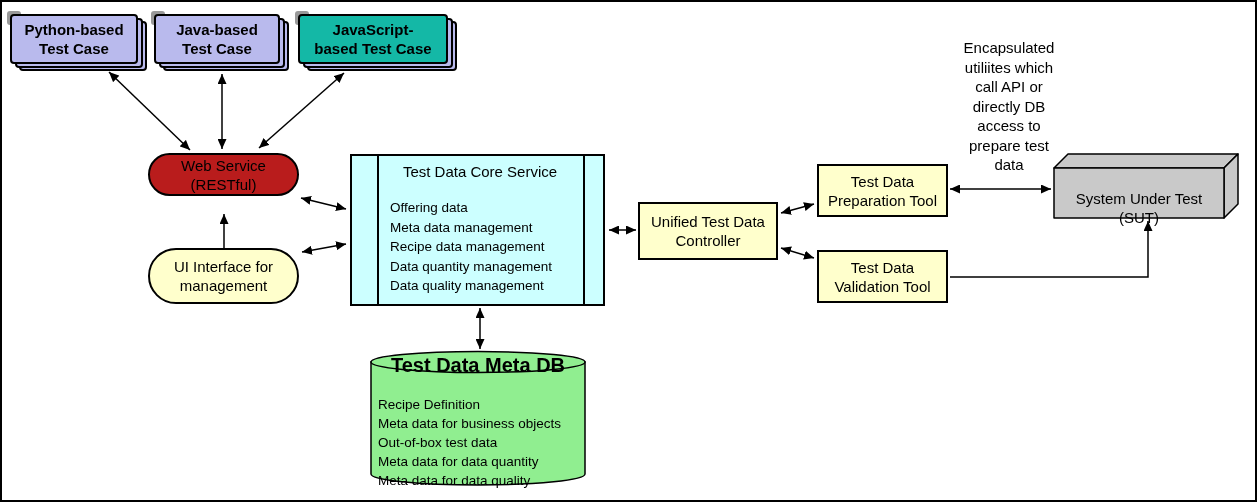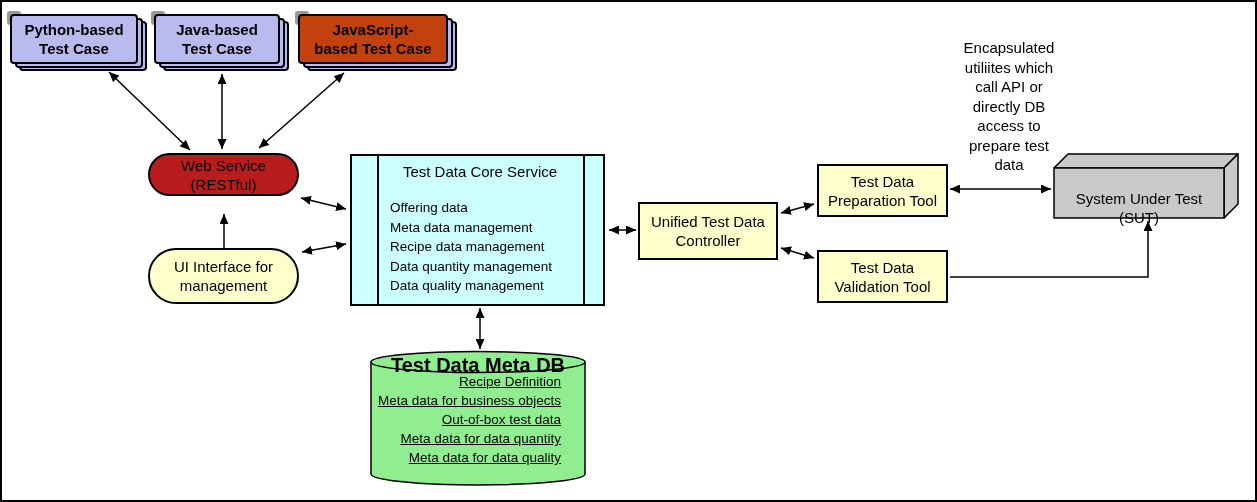--- a/index.html
+++ b/index.html
@@ -99,25 +99,24 @@
   }
   .db-title {
     position: absolute;
     left: 369px; top: 352px; width: 214px;
     text-align: center;
     font-weight: bold;
     font-size: 20px;
   }
   .db-items {
     position: absolute;
-    left: 376px; top: 370px;
+    left: 376px; top: 393px;
     font-size: 13.5px;
     line-height: 19px;
-    text-align: right;
-    text-decoration: underline;
+    text-align: left;
   }
 </style>
 </head>
 <body>
 
 <div class="canvas">
 
   <svg class="layer-svg" viewBox="0 0 1253 498">
     <defs>
       <marker id="ah" markerUnits="userSpaceOnUse" markerWidth="11" markerHeight="9" refX="10" refY="4.5" orient="auto-start-reverse">
@@ -165,21 +164,21 @@
     <div class="sheet" style="left: 9px; top: 7px; width: 126px; height: 50px; background-color: rgb(185, 186, 237);"></div>
     <div class="sheet" style="left: 5px; top: 4px; width: 126px; height: 50px; background-color: rgb(185, 186, 237);"></div>
     <div class="sheet front" style="left: 0px; top: 0px; width: 126px; height: 50px; background-color: rgb(185, 186, 237);">Java-based
 Test Case</div>
   </div>
 
   <div class="stack" style="left:296px; top:12px;">
     <div class="corner" style="left:-3px; top:-3px;"></div>
     <div class="sheet" style="left: 9px; top: 7px; width: 150px; height: 50px; background-color: rgb(185, 186, 237);"></div>
     <div class="sheet" style="left: 5px; top: 4px; width: 150px; height: 50px; background-color: rgb(185, 186, 237);"></div>
-    <div class="sheet front" style="left: 0px; top: 0px; width: 150px; height: 50px; background-color: #c2410c;">JavaScript-
+    <div class="sheet front" style="left: 0px; top: 0px; width: 150px; height: 50px; background-color: #14b8a6;">JavaScript-
 based Test Case</div>
   </div>
 
   <div class="box stadium" style="left: 146px; top: 151px; width: 151px; height: 43px; background-color: #b91c1c;">Web Service
 (RESTful)</div>
 
   <div class="box stadium" style="left: 146px; top: 246px; width: 151px; height: 56px; border-radius: 28px; background-color: rgb(255, 255, 204);">UI Interface for
 management</div>
 
   <div class="core-box" style="left: 348px; top: 152px; width: 255px; height: 152px; background-color: rgb(204, 255, 255);">

